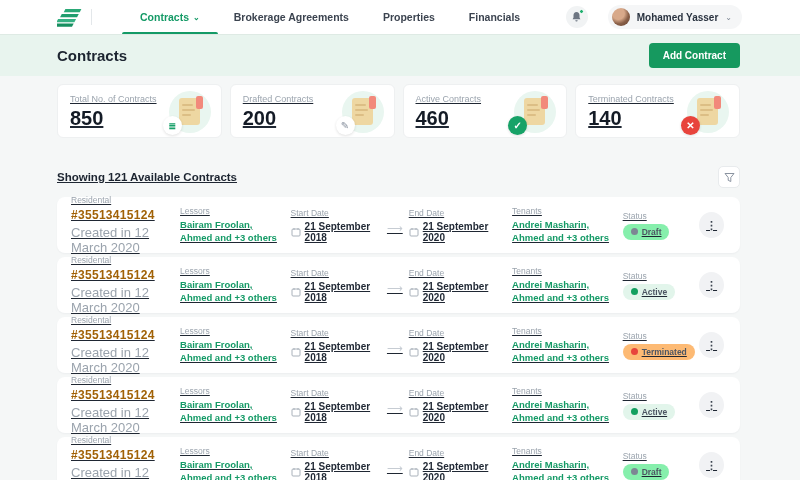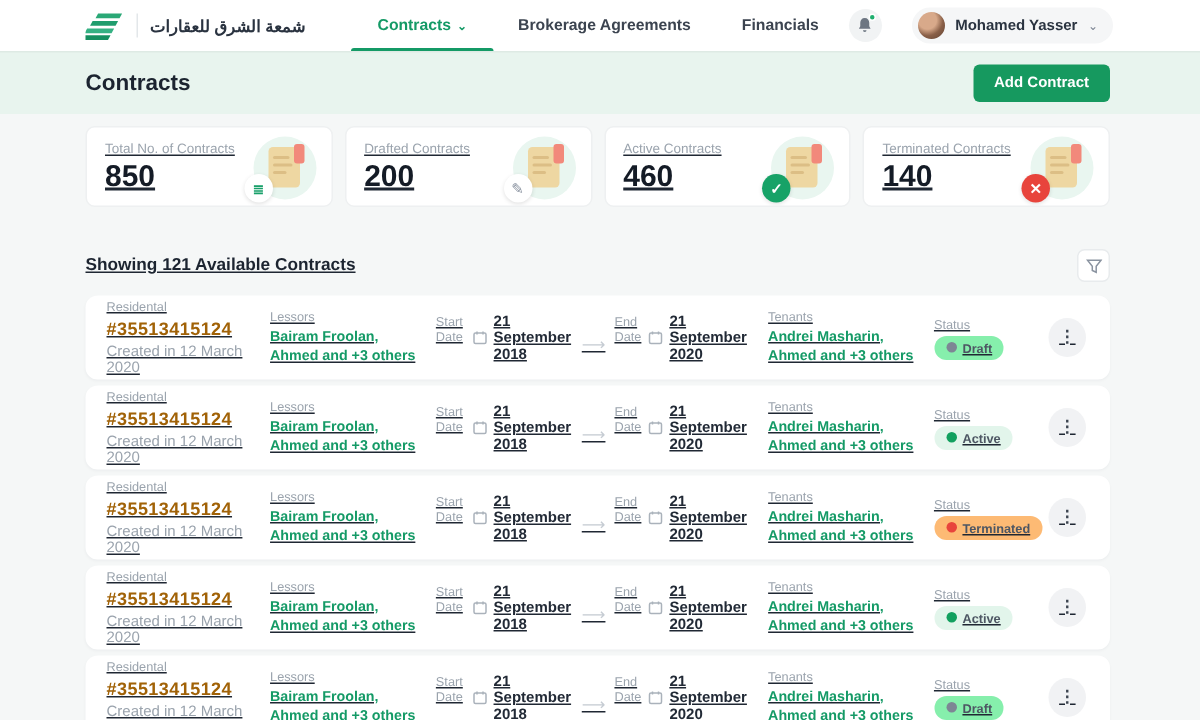--- a/index.html
+++ b/index.html
@@ -52,25 +52,25 @@
   .list-header { display:flex; align-items:center; margin:28px 0 9px; }
   .list-header-text { font-size:11.5px; font-weight:bold; color:#1c2430; }
   .filter-btn { margin-left:auto; width:22px; height:22px; background:#fff; border:1px solid #e8ebed; border-radius:5px; display:flex; align-items:center; justify-content:center; cursor:pointer; }
 
   
   .row-card { display:flex; align-items:center; background:#fff; border-radius:8px; height:56px; margin-bottom:4px; padding:0 16px 0 14px; box-shadow:0 1px 2px rgba(20,30,40,.04); }
   .col { display:flex; flex-direction:column; justify-content:center; }
   .col-label { font-size:8.5px; color:#9aa3ad; margin-bottom:3px; }
   .col-id { width:114px; }
   .row-id { font-size:12px; font-weight:bold; color:#a16207; letter-spacing:.3px; }
-  .row-created { font-size:10px; color:#9aa3ad; margin-top:3px; }
+  .row-created { font-size:13px; color:#9aa3ad; margin-top:3px; }
   .col-lessors, .col-tenants { width:102px; }
   .green-names { font-size:9.5px; font-weight:bold; color:#149a66; line-height:1.35; }
   .col-dates { display:flex; align-items:flex-start; width:218px; margin-left:13px; }
-  .date-block { display:flex; flex-direction:row; }
+  .date-block { display:flex; flex-direction:column; }
   .date-val { display:flex; align-items:center; gap:4px; font-size:10px; font-weight:bold; color:#222a36; }
   .cal-icon { color:#aab2bb; display:inline-flex; }
   .date-arrow { font-size:11px; color:#c6ccd3; margin:14px 6px 0 6px; }
   .col-tenants { margin-left:13px; }
   .col-status { width:80px; margin-left:13px; }
   .pill { display:inline-flex; align-items:center; gap:4px; border-radius:9px; padding:3px 8px; font-size:8.5px; color:#4d5663; font-weight:bold; width:fit-content; }
   .pill .dot { width:7px; height:7px; border-radius:50%; }
   .pill.draft { background:#86efac; } .pill.draft .dot { background:#7d8694; }
   .pill.active { background:#e2f5eb; } .pill.active .dot { background:#12a05f; }
   .pill.terminated { background:#fdba74; } .pill.terminated .dot { background:#e8443c; }
@@ -83,31 +83,33 @@
   <div class="brand">
     <svg width="26" height="22" viewBox="0 0 26 22">
       <g transform="skewX(-28)">
         <rect x="10" y="3" width="16" height="3.2" fill="#2aa876"></rect>
         <rect x="9" y="8" width="17" height="3.2" fill="#1f9d6d"></rect>
         <rect x="8" y="13" width="18" height="3.2" fill="#35b183"></rect>
         <rect x="7" y="17.5" width="19" height="3.2" fill="#168f60"></rect>
       </g>
     </svg>
     <span class="brand-divider"></span>
-    <span class="brand-name">شمعة الشرق للعقارات</span>
   </div>
 
   <nav class="nav">
     <span class="nav-item active">
       <span>Contracts</span>
       <span class="chev">⌄</span>
       <span class="tab-underline"></span>
     </span>
     <span class="nav-item">
       <span>Brokerage Agreements</span>
+    </span>
+    <span class="nav-item">
+      <span>Properties</span>
     </span>
     <span class="nav-item">
       <span>Financials</span>
     </span>
   </nav>
 
   <div class="nav-right">
     <span class="bell-btn">
       <svg width="11" height="12" viewBox="0 0 11 12">
         <path d="M5.5 1 C3.6 1 2.5 2.4 2.5 4.2 L2.5 6.5 L1.6 8.2 L9.4 8.2 L8.5 6.5 L8.5 4.2 C8.5 2.4 7.4 1 5.5 1 Z" fill="#6d7682"></path>

